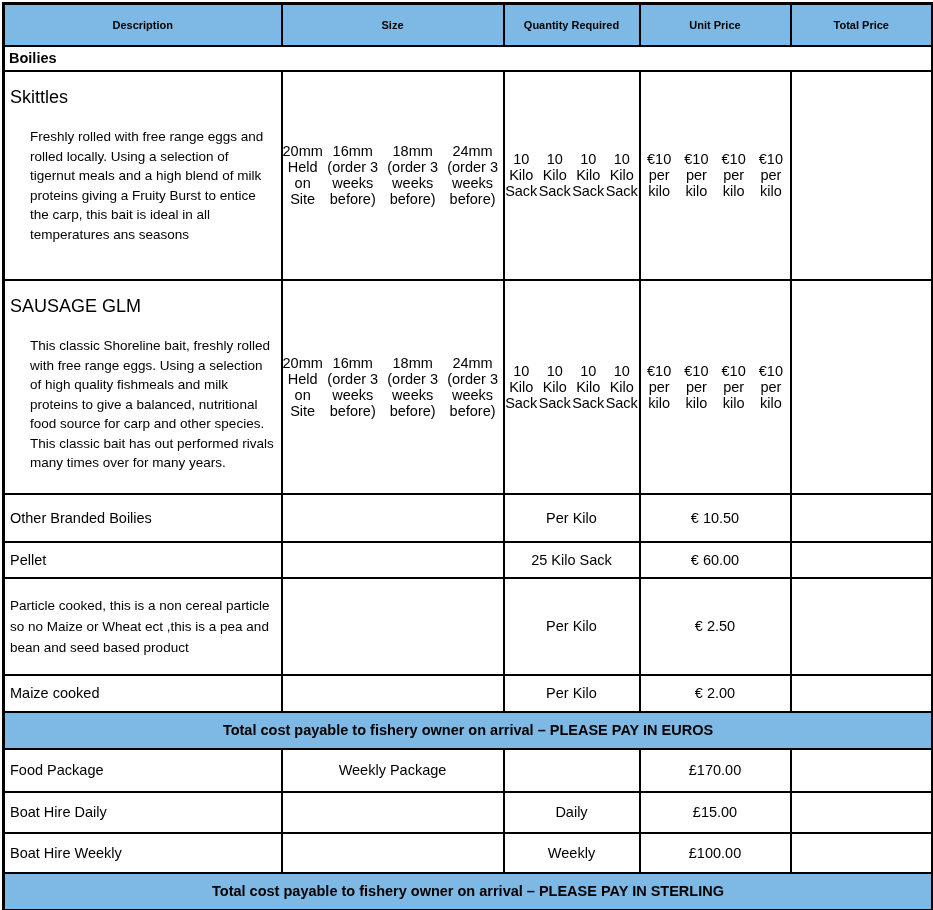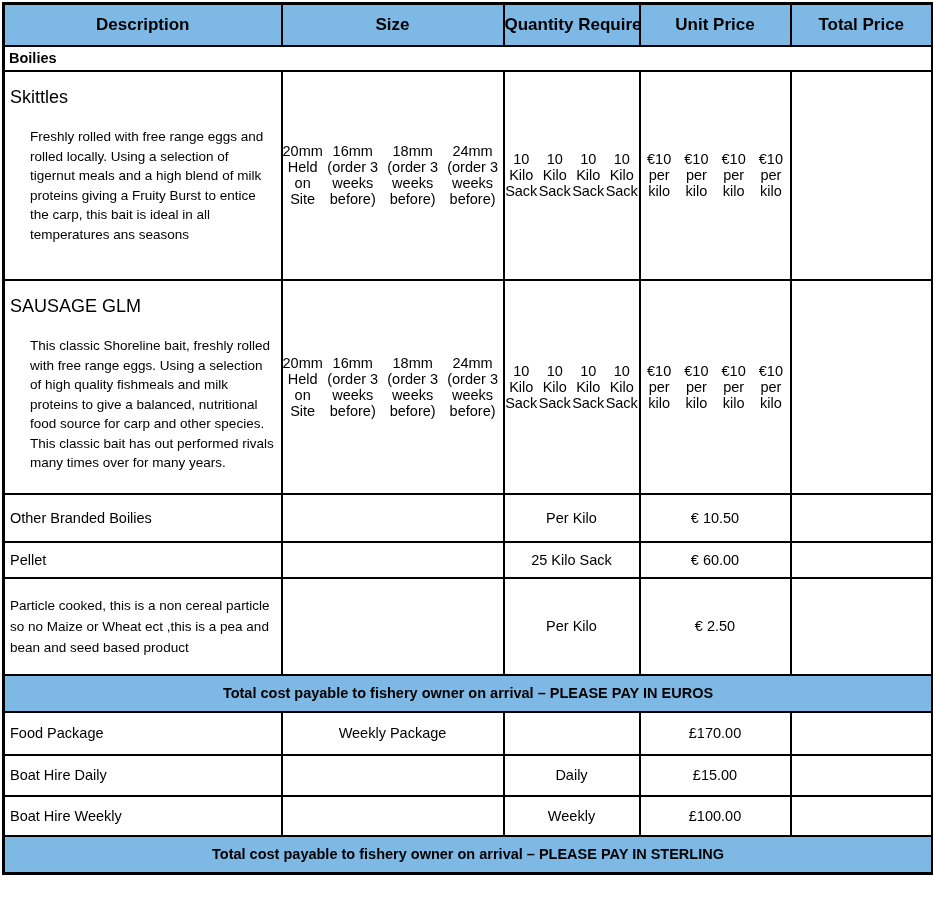--- a/index.html
+++ b/index.html
@@ -21,21 +21,21 @@
     border: 3px solid #000;
   }
   td, th {
     border: 2px solid #000;
     padding: 0;
     overflow: hidden;
     vertical-align: middle;
   }
   th {
     background: var(--blue);
-    font-size: 17px;
+    font-size: 11px;
     font-weight: bold;
     text-align: center;
     white-space: nowrap;
   }
   td.section-cell {
     font-weight: bold;
     font-size: 14.5px;
     text-align: left;
     padding-left: 4px;
     vertical-align: middle;
@@ -190,20 +190,27 @@
   </tr>
 
   <tr style="height:97px">
     <td class="para-cell">Particle cooked, this is a non cereal particle so no Maize or Wheat ect ,this is a pea and bean and seed based product</td>
     <td class="center-cell"></td>
     <td class="center-cell">Per Kilo</td>
     <td class="center-cell">€ 2.50</td>
     <td></td>
   </tr>
 
+  <tr style="height:37px">
+    <td class="left-cell">Maize cooked</td>
+    <td class="center-cell"></td>
+    <td class="center-cell">Per Kilo</td>
+    <td class="center-cell">€ 2.00</td>
+    <td></td>
+  </tr>
 
   <tr class="banner-row" style="height:37px">
     <td colspan="5">Total cost payable to fishery owner on arrival – PLEASE PAY IN EUROS</td>
   </tr>
 
   <tr style="height:43px">
     <td class="left-cell">Food Package</td>
     <td class="center-cell">Weekly Package</td>
     <td class="center-cell"></td>
     <td class="center-cell">£170.00</td>

